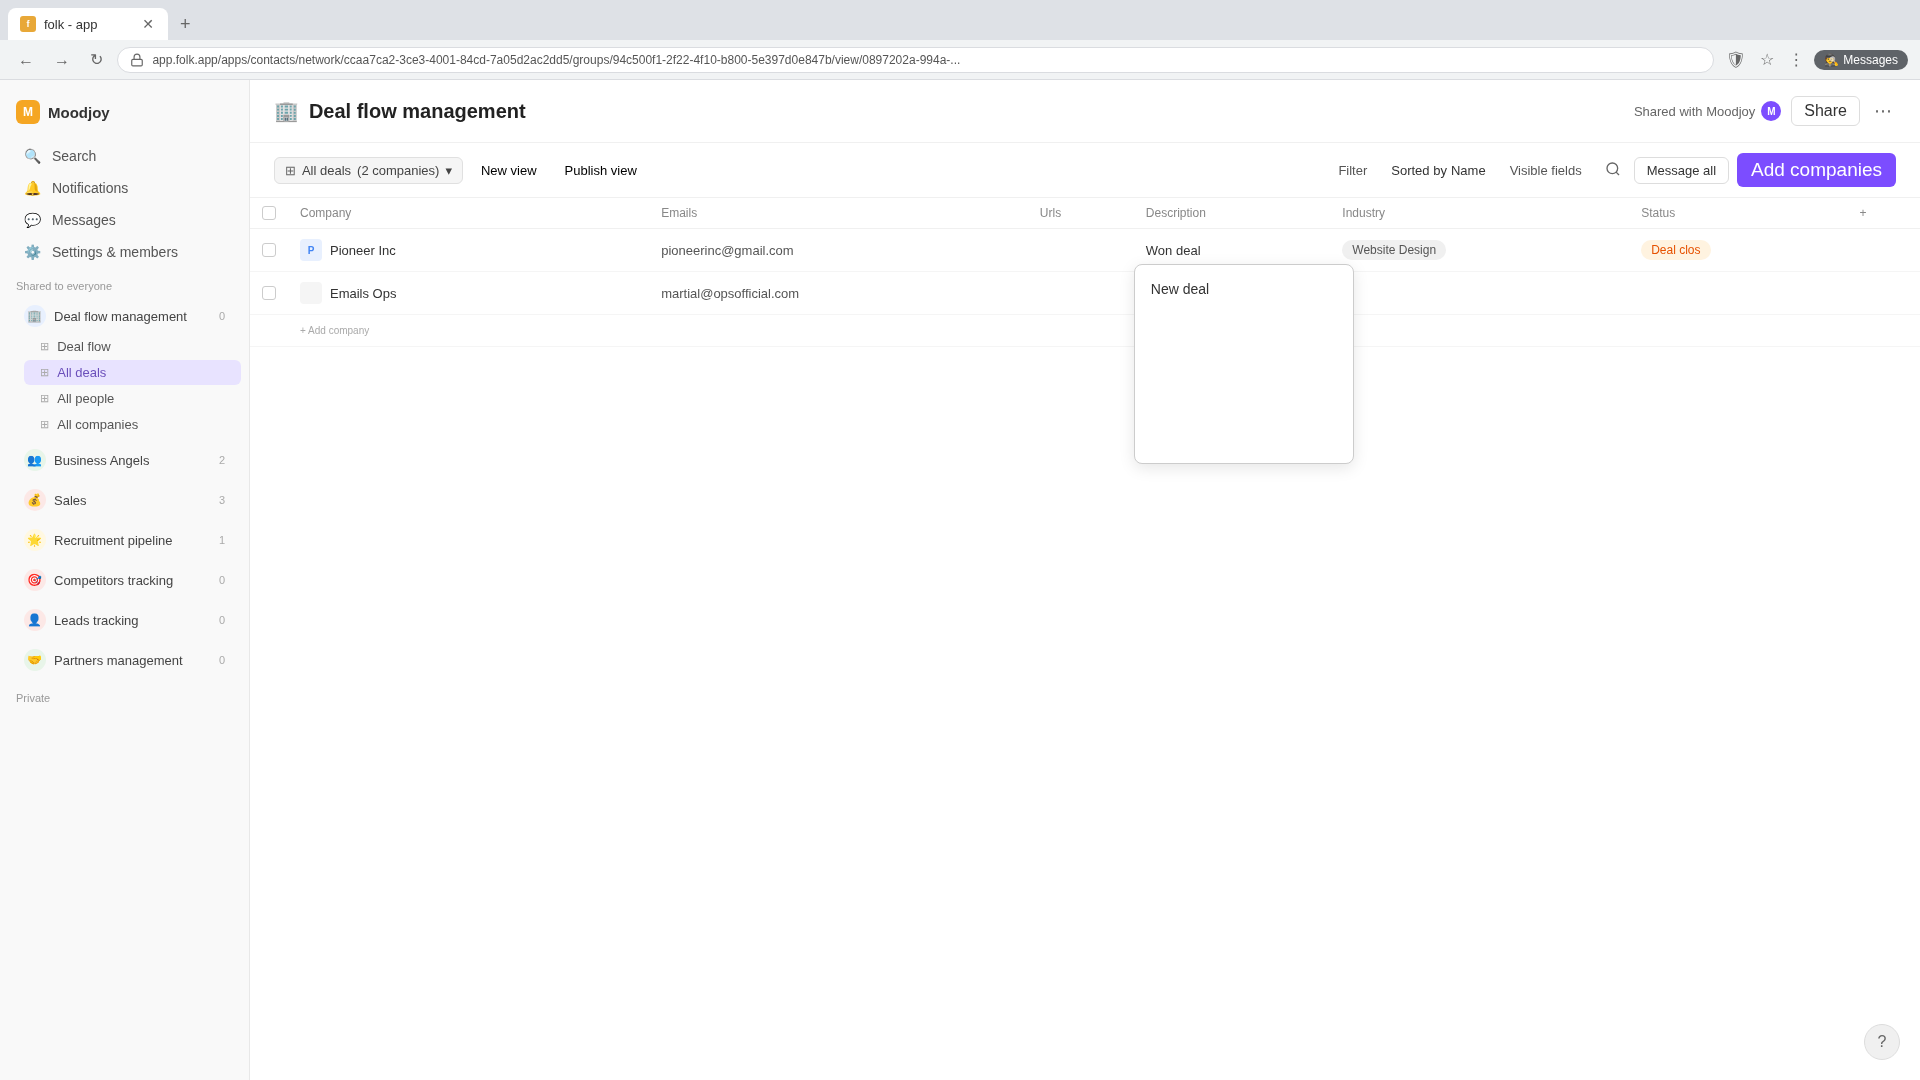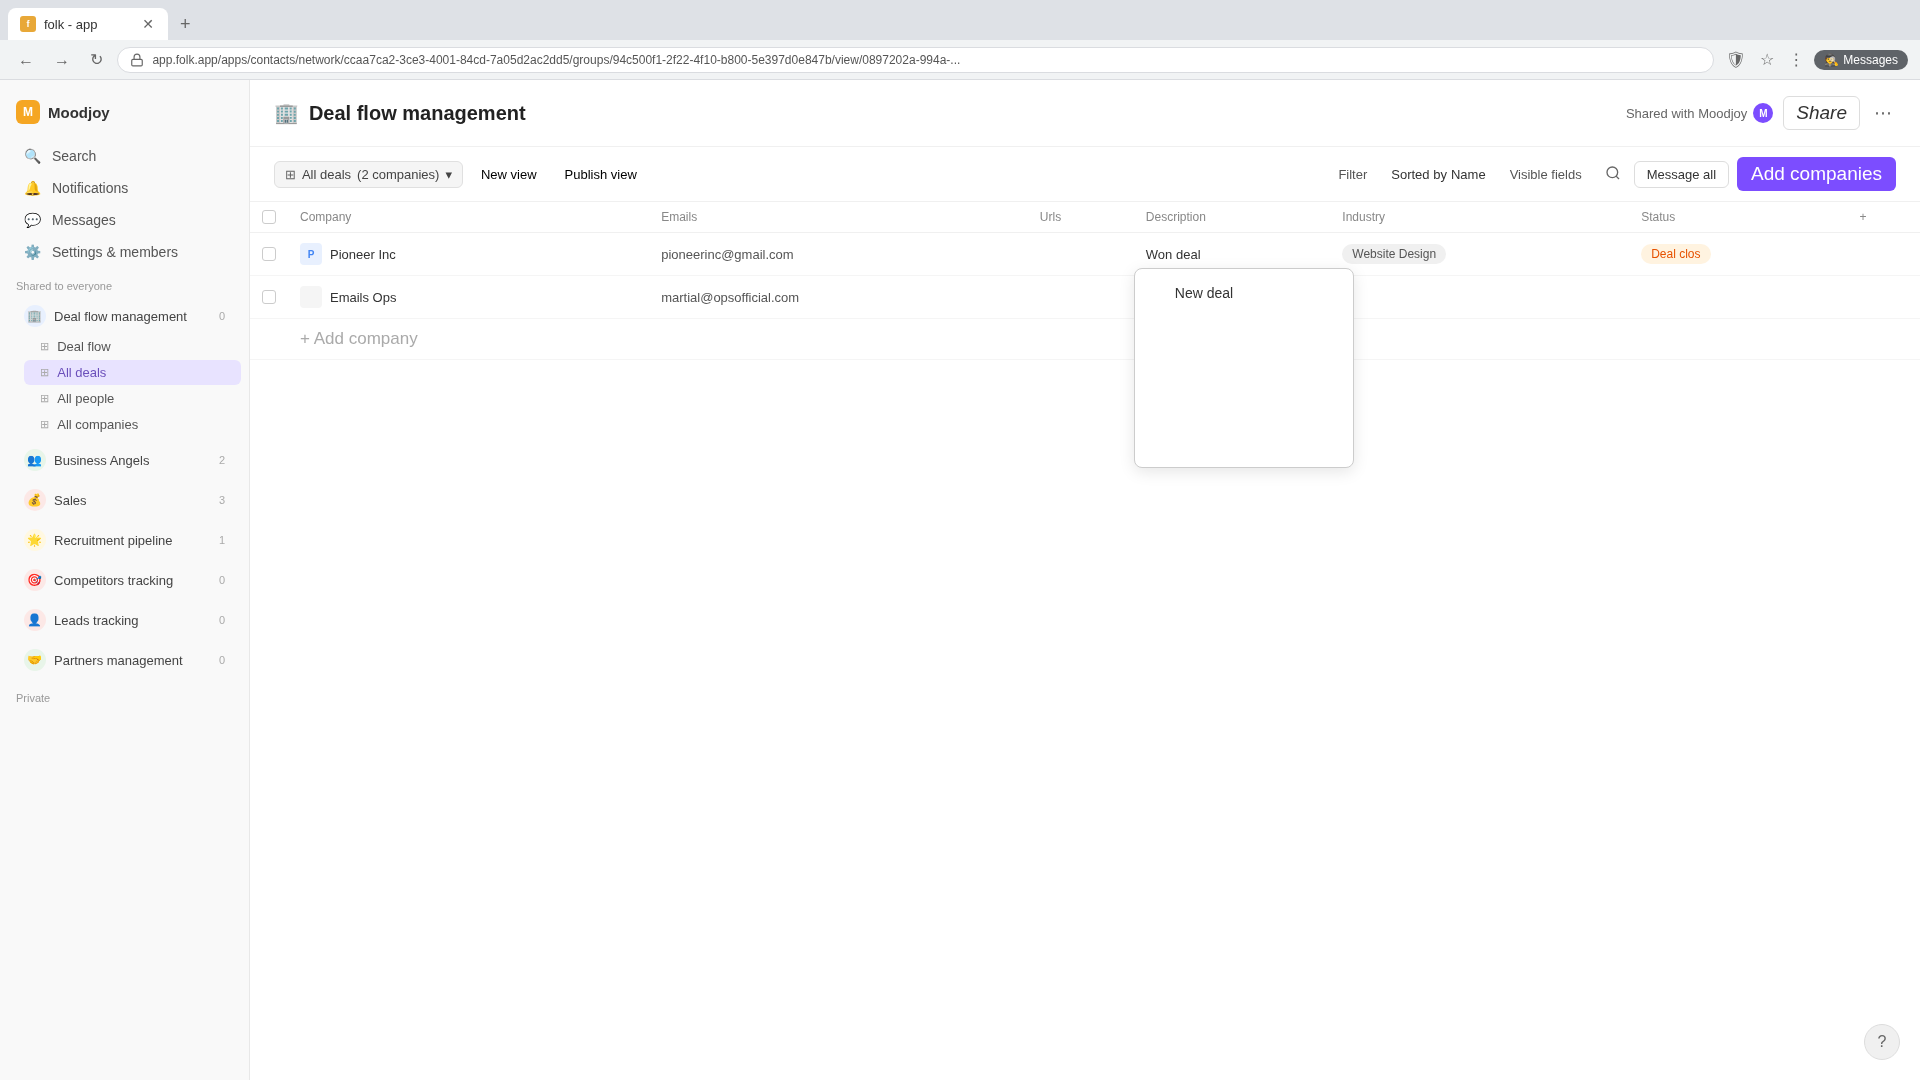--- a/index.html
+++ b/index.html
@@ -44,21 +44,21 @@
 
     
     .main-content { flex: 1; display: flex; flex-direction: column; overflow: hidden; }
     .page-header { display: flex; align-items: center; padding: 16px 24px; border-bottom: 1px solid #f0f0f0; }
     .page-title-area { display: flex; align-items: center; gap: 10px; flex: 1; }
     .page-title-icon { font-size: 20px; }
     .page-title-text { font-size: 20px; font-weight: 700; color: #222; }
     .header-actions { display: flex; align-items: center; gap: 10px; }
     .shared-with { display: flex; align-items: center; gap: 6px; color: #666; font-size: 13px; }
     .share-badge { width: 20px; height: 20px; background: #7c4dff; border-radius: 50%; display: flex; align-items: center; justify-content: center; color: white; font-size: 10px; font-weight: bold; }
-    .share-btn { background: none; border: 1px solid #ddd; border-radius: 6px; padding: 5px 12px; cursor: pointer; font-size: 19px; color: #333; font-style: italic; }
+    .share-btn { background: none; border: 1px solid #ddd; border-radius: 6px; padding: 5px 12px; cursor: pointer; font-size: 16px; color: #333; }
     .more-btn { background: none; border: none; cursor: pointer; color: #666; font-size: 18px; padding: 4px; }
 
     
     .toolbar { display: flex; align-items: center; padding: 10px 24px; gap: 8px; border-bottom: 1px solid #f0f0f0; }
     .view-selector { display: flex; align-items: center; gap: 6px; background: #f5f5f5; border: 1px solid #e0e0e0; border-radius: 6px; padding: 5px 10px; cursor: pointer; font-size: 13px; color: #444; }
     .view-selector .view-icon { color: #666; }
     .toolbar-btn { background: none; border: none; cursor: pointer; font-size: 13px; color: #000000; padding: 5px 10px; border-radius: 6px; }
     .toolbar-spacer { flex: 1; }
     .filter-btn { background: none; border: none; cursor: pointer; font-size: 13px; color: #555; padding: 5px 10px; text-align: center; }
     .sorted-by { font-size: 13px; color: #555; padding: 5px 6px; display: flex; align-items: flex-start; gap: 4px; }
@@ -74,24 +74,24 @@
     .deals-table th { text-align: left; padding: 8px 12px; font-size: 12px; font-weight: 500; color: #888; border-bottom: 1px solid #f0f0f0; background: #fff; position: sticky; top: 0; white-space: nowrap; }
     .deals-table td { padding: 10px 12px; border-bottom: 1px solid #f5f5f5; font-size: 13px; color: #333; vertical-align: middle; }
     .checkbox-cell { width: 36px; }
     .checkbox { width: 14px; height: 14px; border: 1.5px solid #ccc; border-radius: 3px; cursor: pointer; }
     .company-cell { display: flex; align-items: center; gap: 8px; }
     .company-avatar { width: 22px; height: 22px; border-radius: 4px; background: #e8f0fe; display: flex; align-items: center; justify-content: center; font-size: 10px; font-weight: bold; color: #4285f4; flex-shrink: 0; }
     .company-name { font-weight: 500; }
     .email-text { color: #555; }
     .description-cell { position: relative; }
     .description-popup { position: absolute; top: -8px; left: 0; background: #fff; border: 1.5px solid #ccc; border-radius: 8px; padding: 16px; min-width: 220px; min-height: 200px; z-index: 100; box-shadow: 0 4px 16px rgba(0,0,0,0.10); }
-    .description-popup-text { font-size: 14px; color: #333; font-weight: 400; margin-left: 24px; }
+    .description-popup-text { font-size: 14px; color: #333; font-weight: 400; }
     .industry-tag { background: #f0f0f0; border-radius: 12px; padding: 3px 10px; font-size: 12px; color: #555; display: inline-block; }
     .status-tag { background: #fff3e0; border-radius: 12px; padding: 3px 10px; font-size: 12px; color: #e65100; display: inline-block; }
-    .add-company-row td { color: #aaa; font-size: 17px; cursor: pointer; }
+    .add-company-row td { color: #aaa; font-size: 10px; cursor: pointer; }
     .row-actions { opacity: 0; display: flex; align-items: center; gap: 4px; }
     .row-action-btn { background: none; border: 1px solid #ddd; border-radius: 4px; padding: 2px 6px; font-size: 12px; cursor: pointer; color: #555; }
     .th-add { color: #aaa; cursor: pointer; font-size: 16px; padding: 8px 8px; }
 
     
     .help-btn { position: fixed; bottom: 20px; right: 20px; width: 36px; height: 36px; background: #f0f0f0; border-radius: 50%; border: 1px solid #ddd; display: flex; align-items: center; justify-content: center; cursor: pointer; font-size: 16px; color: #666; }
   </style>
 </head>
 <body>
 

